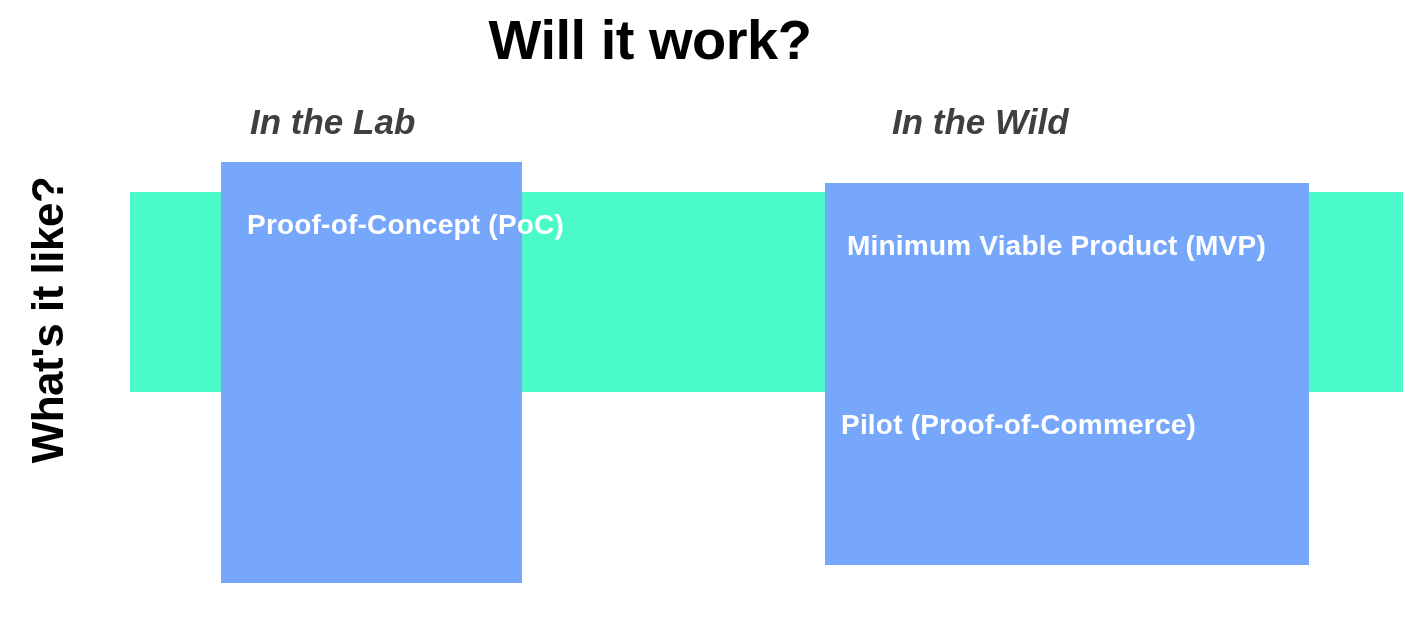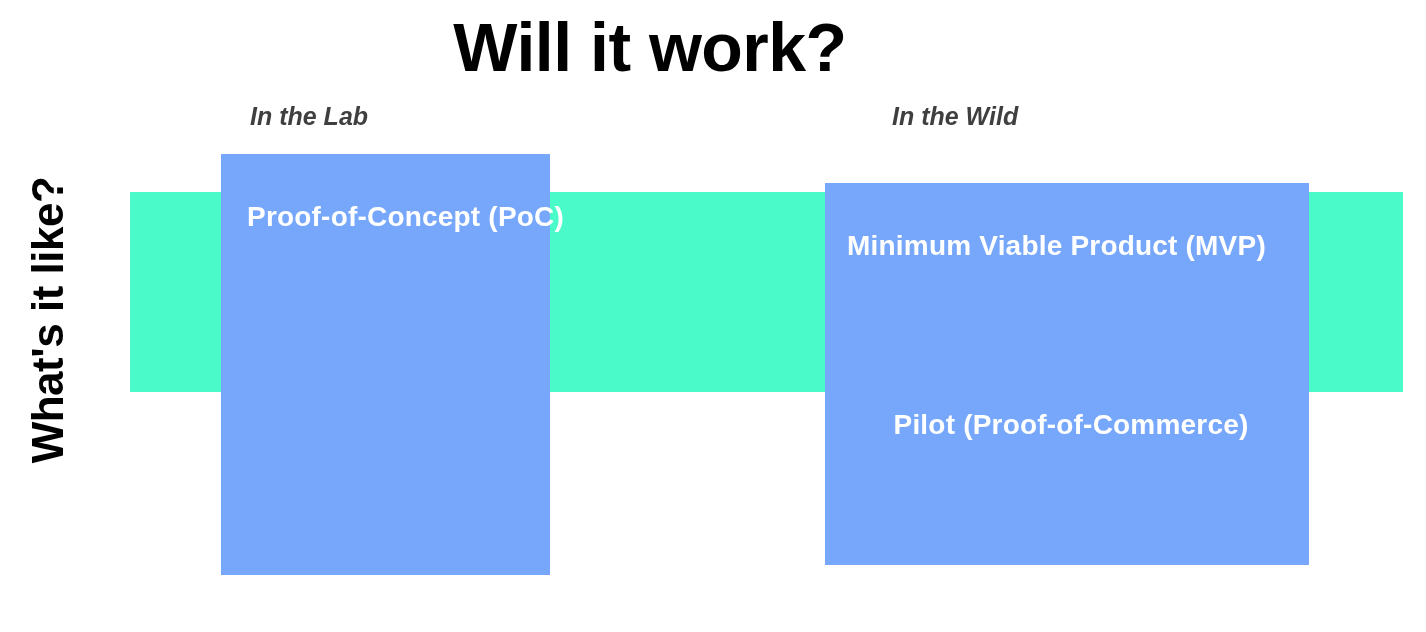--- a/index.html
+++ b/index.html
@@ -19,21 +19,21 @@
     overflow: hidden;
   }
 
   
   .title {
     position: absolute;
     left: 0;
     top: 8px;
     width: 1300px;
     text-align: center;
-    font-size: 68px;
+    font-size: 56px;
     font-weight: 700;
     letter-spacing: -0.5px;
     color: #000000;
     line-height: 1.15;
     white-space: nowrap;
   }
 
   
   .vaxis-wrap {
     position: absolute;
@@ -62,42 +62,42 @@
     top: 192px;
     width: 1273px;
     height: 200px;
     background: #4AFBC9;
     z-index: 1;
   }
 
   
   .col-header {
     position: absolute;
-    font-size: 25px;
+    font-size: 35px;
     font-style: italic;
     font-weight: 700;
     color: #3f3f3f;
     letter-spacing: 0px;
     white-space: nowrap;
     z-index: 3;
   }
   .col-header.lab  { left: 250px; top: 102px; }
   .col-header.wild { left: 892px; top: 102px; }
 
   
   .box {
     position: absolute;
     background: #77A7FB;
     z-index: 2;
     box-sizing: border-box;
   }
   .box.lab {
     left: 221px;
-    top: 154px;
-    width: 329px;
+    top: 162px;
+    width: 301px;
     height: 421px;
   }
   .box.wild {
     left: 825px;
     top: 147px;
     width: 484px;
     height: 382px;
     margin-top: 36px;
   }
 
@@ -108,21 +108,21 @@
     font-weight: 600;
     line-height: 1.58;
     white-space: pre-line;
     letter-spacing: 0.2px;
   }
   
   .box.lab .item-poc       { left: 26px; top: 41px;  width: 320px; }
   .box.lab .item-prototype { left: 26px; top: 297px; width: 320px; }
   
   .box.wild .item-mvp      { left: 22px; top: 41px;  width: 450px; }
-  .box.wild .item-pilot    { left: 16px; top: 220px; width: 460px; text-align: center; }
+  .box.wild .item-pilot    { left: 16px; top: 220px; width: 460px; }
 </style>
 </head>
 <body>
 
 <div id="stage">
 
   <div class="band"></div>
 
   <div class="title">Will it work?</div>
 

